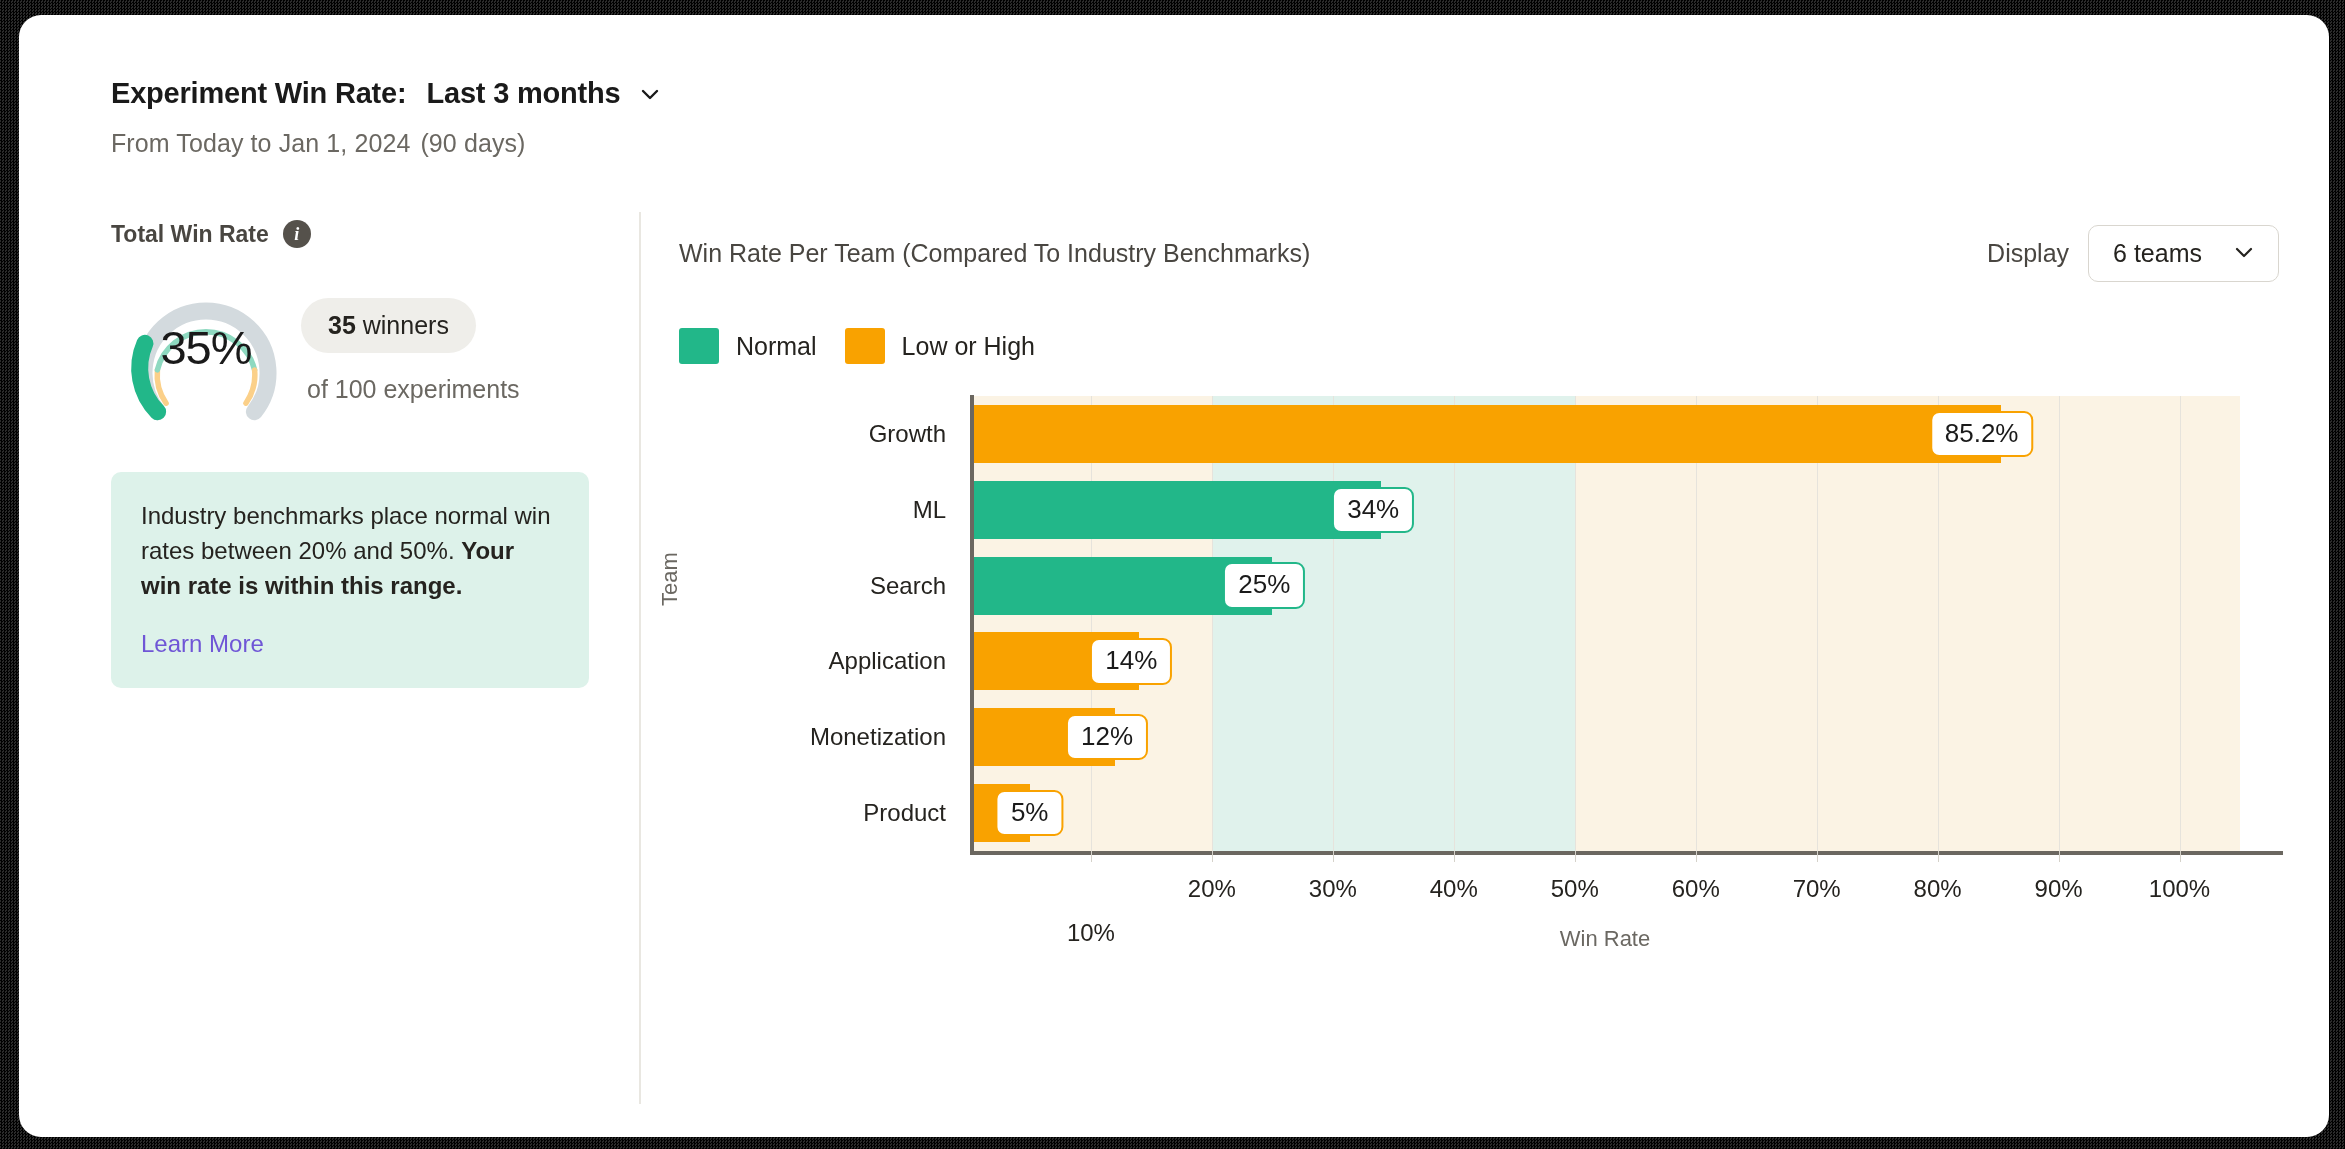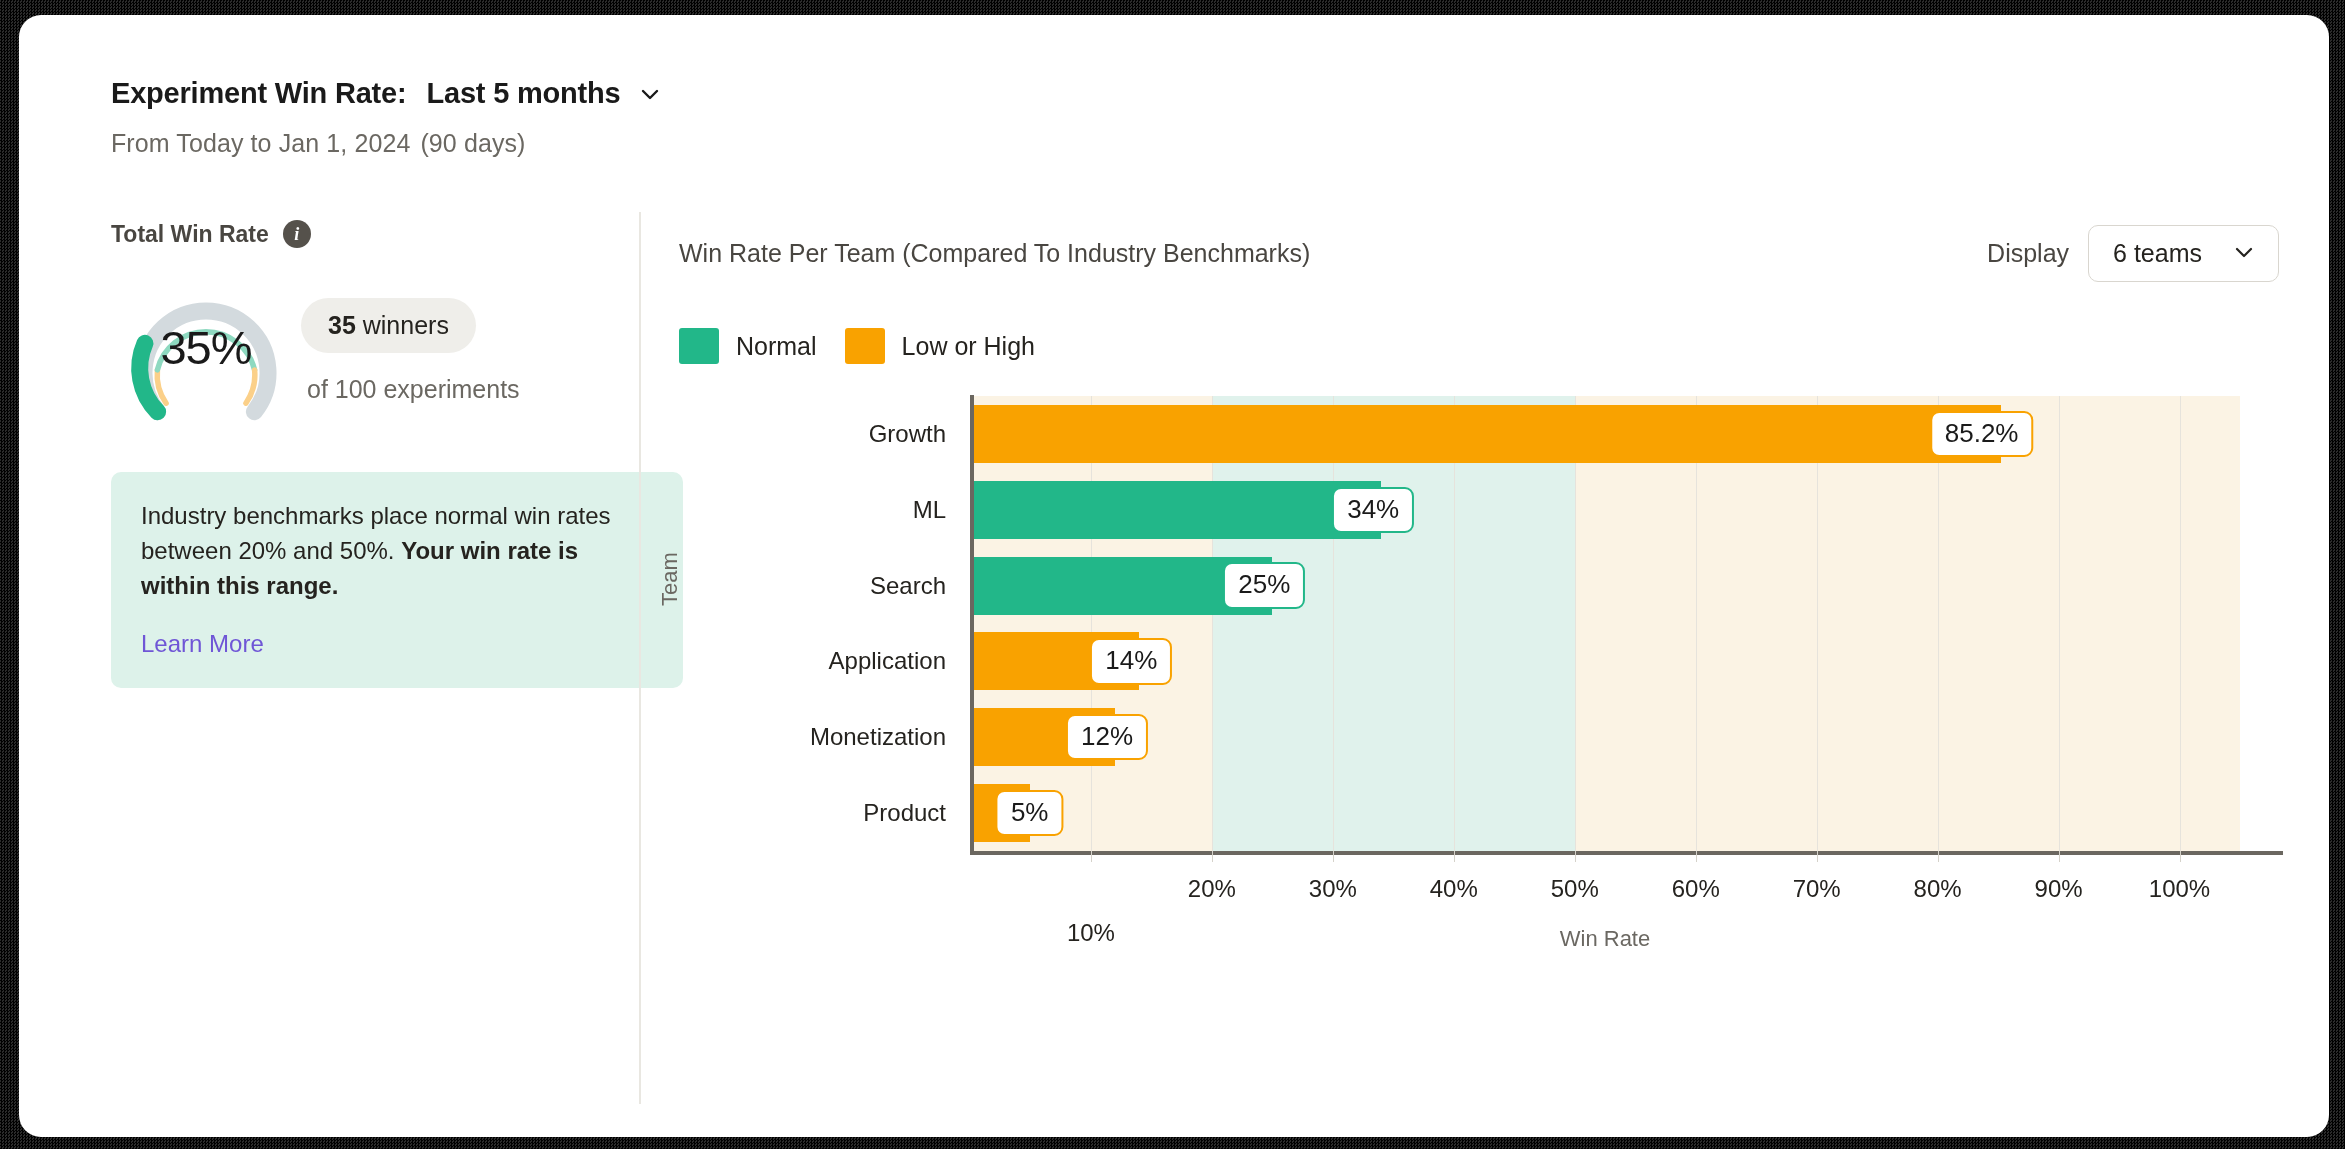--- a/index.html
+++ b/index.html
@@ -84,21 +84,21 @@
   }
   .pill b { font-weight: 700; }
   .pill .lt { font-weight: 400; }
   .subpill {
     margin-top: 22px; margin-left: 6px;
     font-size: 25px; color: #6b6862;
   }
 
   #callout {
     margin-top: 40px;
-    width: 572px;
+    width: 478px;
     background: #ddf2ea;
     border-radius: 10px;
     padding: 26px 30px 30px 30px;
   }
   #callout p {
     font-size: 24px; line-height: 1.46; color: #25231f;
   }
   #callout p b { font-weight: 700; }
   #callout a {
     display: inline-block; margin-top: 27px;
@@ -203,21 +203,21 @@
 </head>
 <body>
 
 <div id="noise-frame"></div>
 
 <div id="card">
 
   <div id="header">
     <div class="title-row">
       <span class="title-lead">Experiment Win Rate:</span>
-      <span class="title-range">Last 5 months</span>
+      <span class="title-range">Last 3 months</span>
       <span class="chev">
         <svg width="26" height="26" viewBox="0 0 26 26">
             <path d="M6 10 L13 17 L20 10" fill="none" stroke="#1a1a1a" stroke-width="2.4" stroke-linecap="round" stroke-linejoin="round"></path>
           </svg>
       </span>
     </div>
     <div class="subtitle">
       <span>From Today to Jan 1, 2024</span><span class="days">(90 days)</span>
     </div>
   </div>

